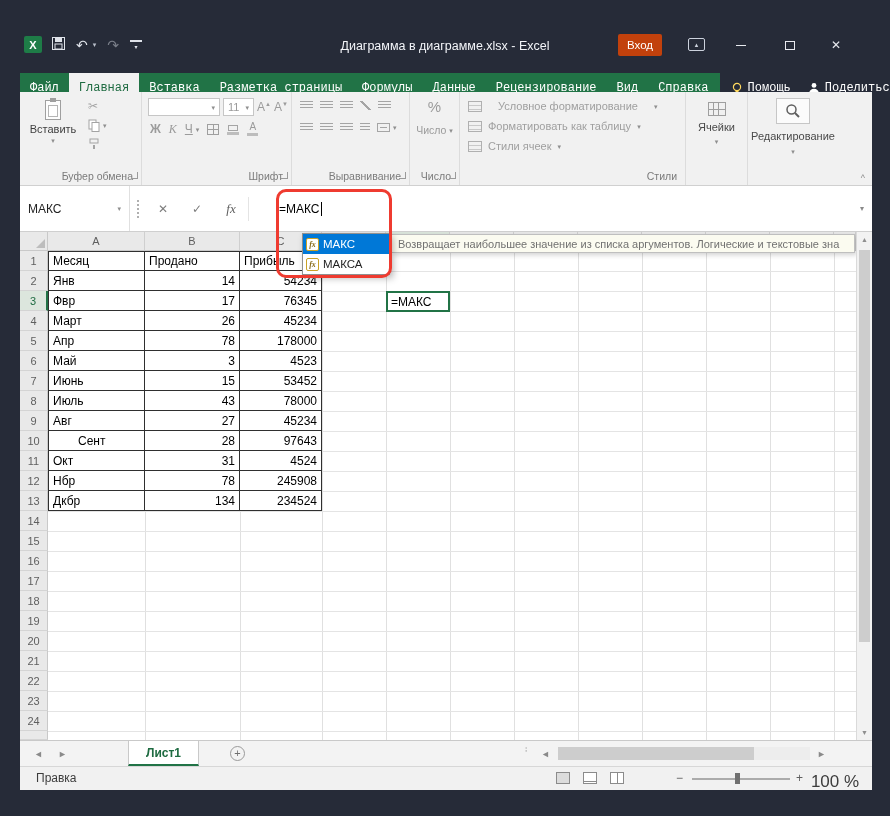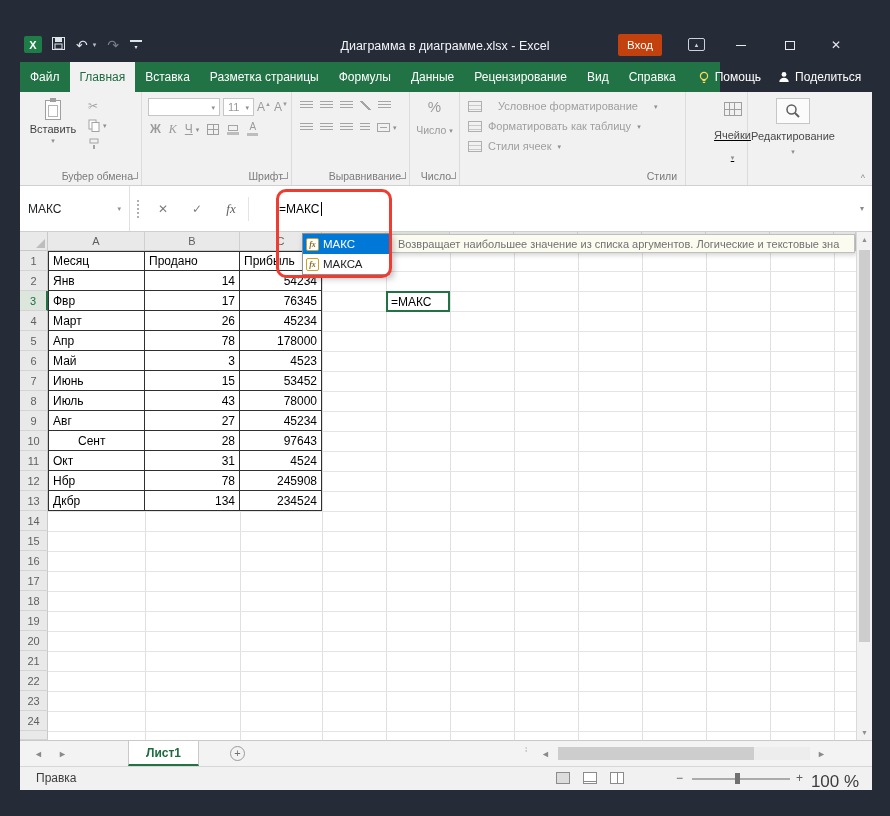--- a/index.html
+++ b/index.html
@@ -22,21 +22,21 @@
   .signin{position:absolute;left:618px;top:34px;width:44px;height:22px;background:#c2410c;border-radius:2px;
           color:#fff;font-size:11.5px;display:flex;align-items:center;justify-content:center;cursor:default;}
   .ribopts{position:absolute;left:688px;top:38px;width:17px;height:13px;border:1px solid #ccd2dd;border-radius:2px;
            display:flex;align-items:center;justify-content:center;font-size:6px;color:#ccd2dd;}
   .winbtn{position:absolute;top:32px;width:34px;height:26px;display:flex;align-items:center;justify-content:center;color:#e8eaef;font-size:12px;}
   .btn-min{left:724px;} .btn-max{left:773px;} .btn-close{left:819px;}
   .min-glyph{width:10px;height:1px;background:#e8eaef;}
   .max-glyph{width:10px;height:9px;border:1px solid #e8eaef;}
 
   
-  .tabrow{position:absolute;left:20px;top:62px;width:700px;height:30px;background:#217346;display:flex;color:#fff;font-size:12px;}
+  .tabrow{position:absolute;left:20px;top:73px;width:700px;height:30px;background:#217346;display:flex;color:#fff;font-size:12px;font-family:Liberation Mono, monospace;}
   .tab{display:flex;align-items:center;padding:0 10px;white-space:nowrap;cursor:default;}
   .tab.active{background:#f1f1f1;color:#1e6b41;}
   .tab-right{margin-left:auto;display:flex;align-items:center;gap:5px;padding-right:20px;}
   .tab-right .lbl{font-size:12px;}
   .ticon{display:flex;align-items:center;margin-left:12px;}
 
   
   .ribbon{position:absolute;left:20px;top:92px;width:852px;height:94px;background:#f1f1f1;border-bottom:1px solid #d0d0d0;display:flex;}
   .rg{position:relative;height:100%;border-right:1px solid #dcdcdc;flex:0 0 auto;}
   .rg-label{position:absolute;bottom:3px;left:0;right:8px;text-align:right;font-size:10.5px;color:#7b7b7b;white-space:nowrap;}
@@ -333,21 +333,21 @@
       </div>
       <div class="strow" style="top:48px;">
         <span class="st-ic"></span>
         <span class="txt">Стили ячеек</span>
           <span class="caret7">▾</span>
       </div>
       <div class="rg-label">Стили</div>
     </div>
 
     <div class="rg" style="width:62px;">
-      <div class="col-center" style="position:absolute;left:16px;top:10px;width:100%;gap:13px;text-decoration:underline;">
+      <div class="col-center" style="position:absolute;left:0;top:10px;width:100%;gap:5px;">
         <span class="cells-ic"></span>
         <span class="btn-lbl">Ячейки</span>
         <span class="caret7">▾</span>
       </div>
     </div>
 
     <div class="rg" style="width:90px;border-right:none;">
       <div class="col-center" style="position:absolute;left:0;top:6px;width:100%;gap:6px;">
         <span class="ed-btn">
           <svg width="16" height="16" viewBox="0 0 16 16">

